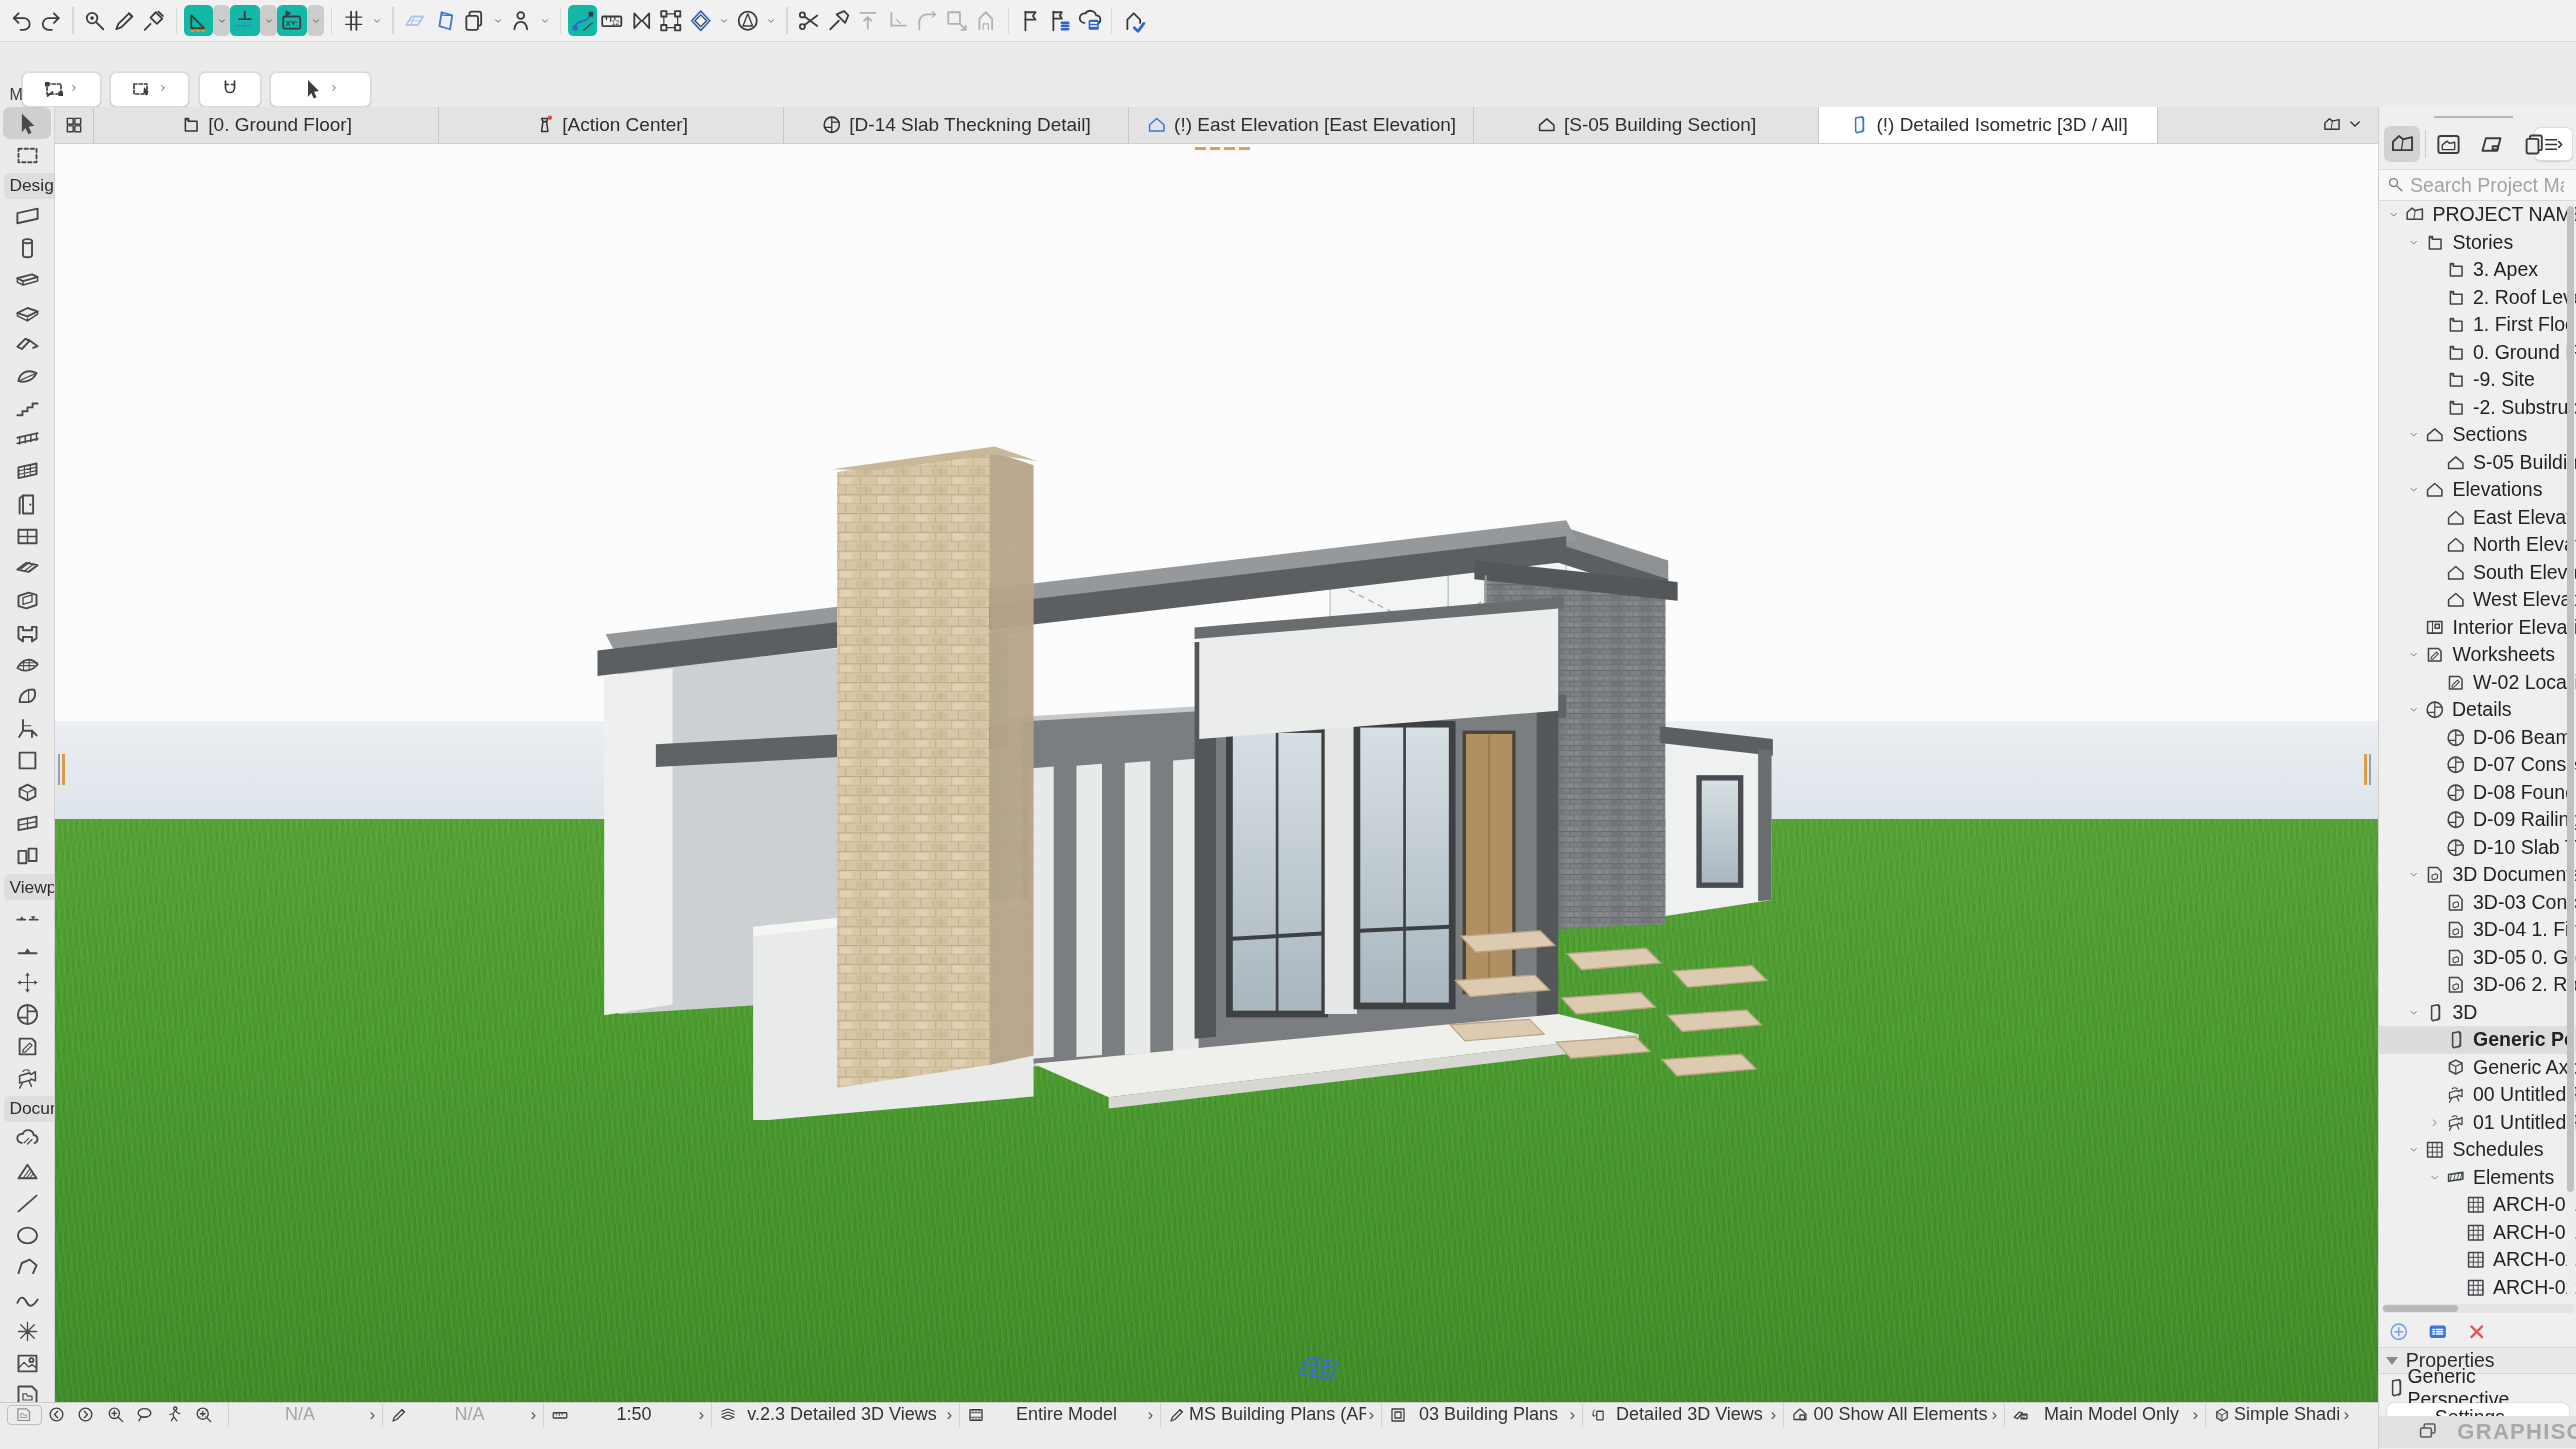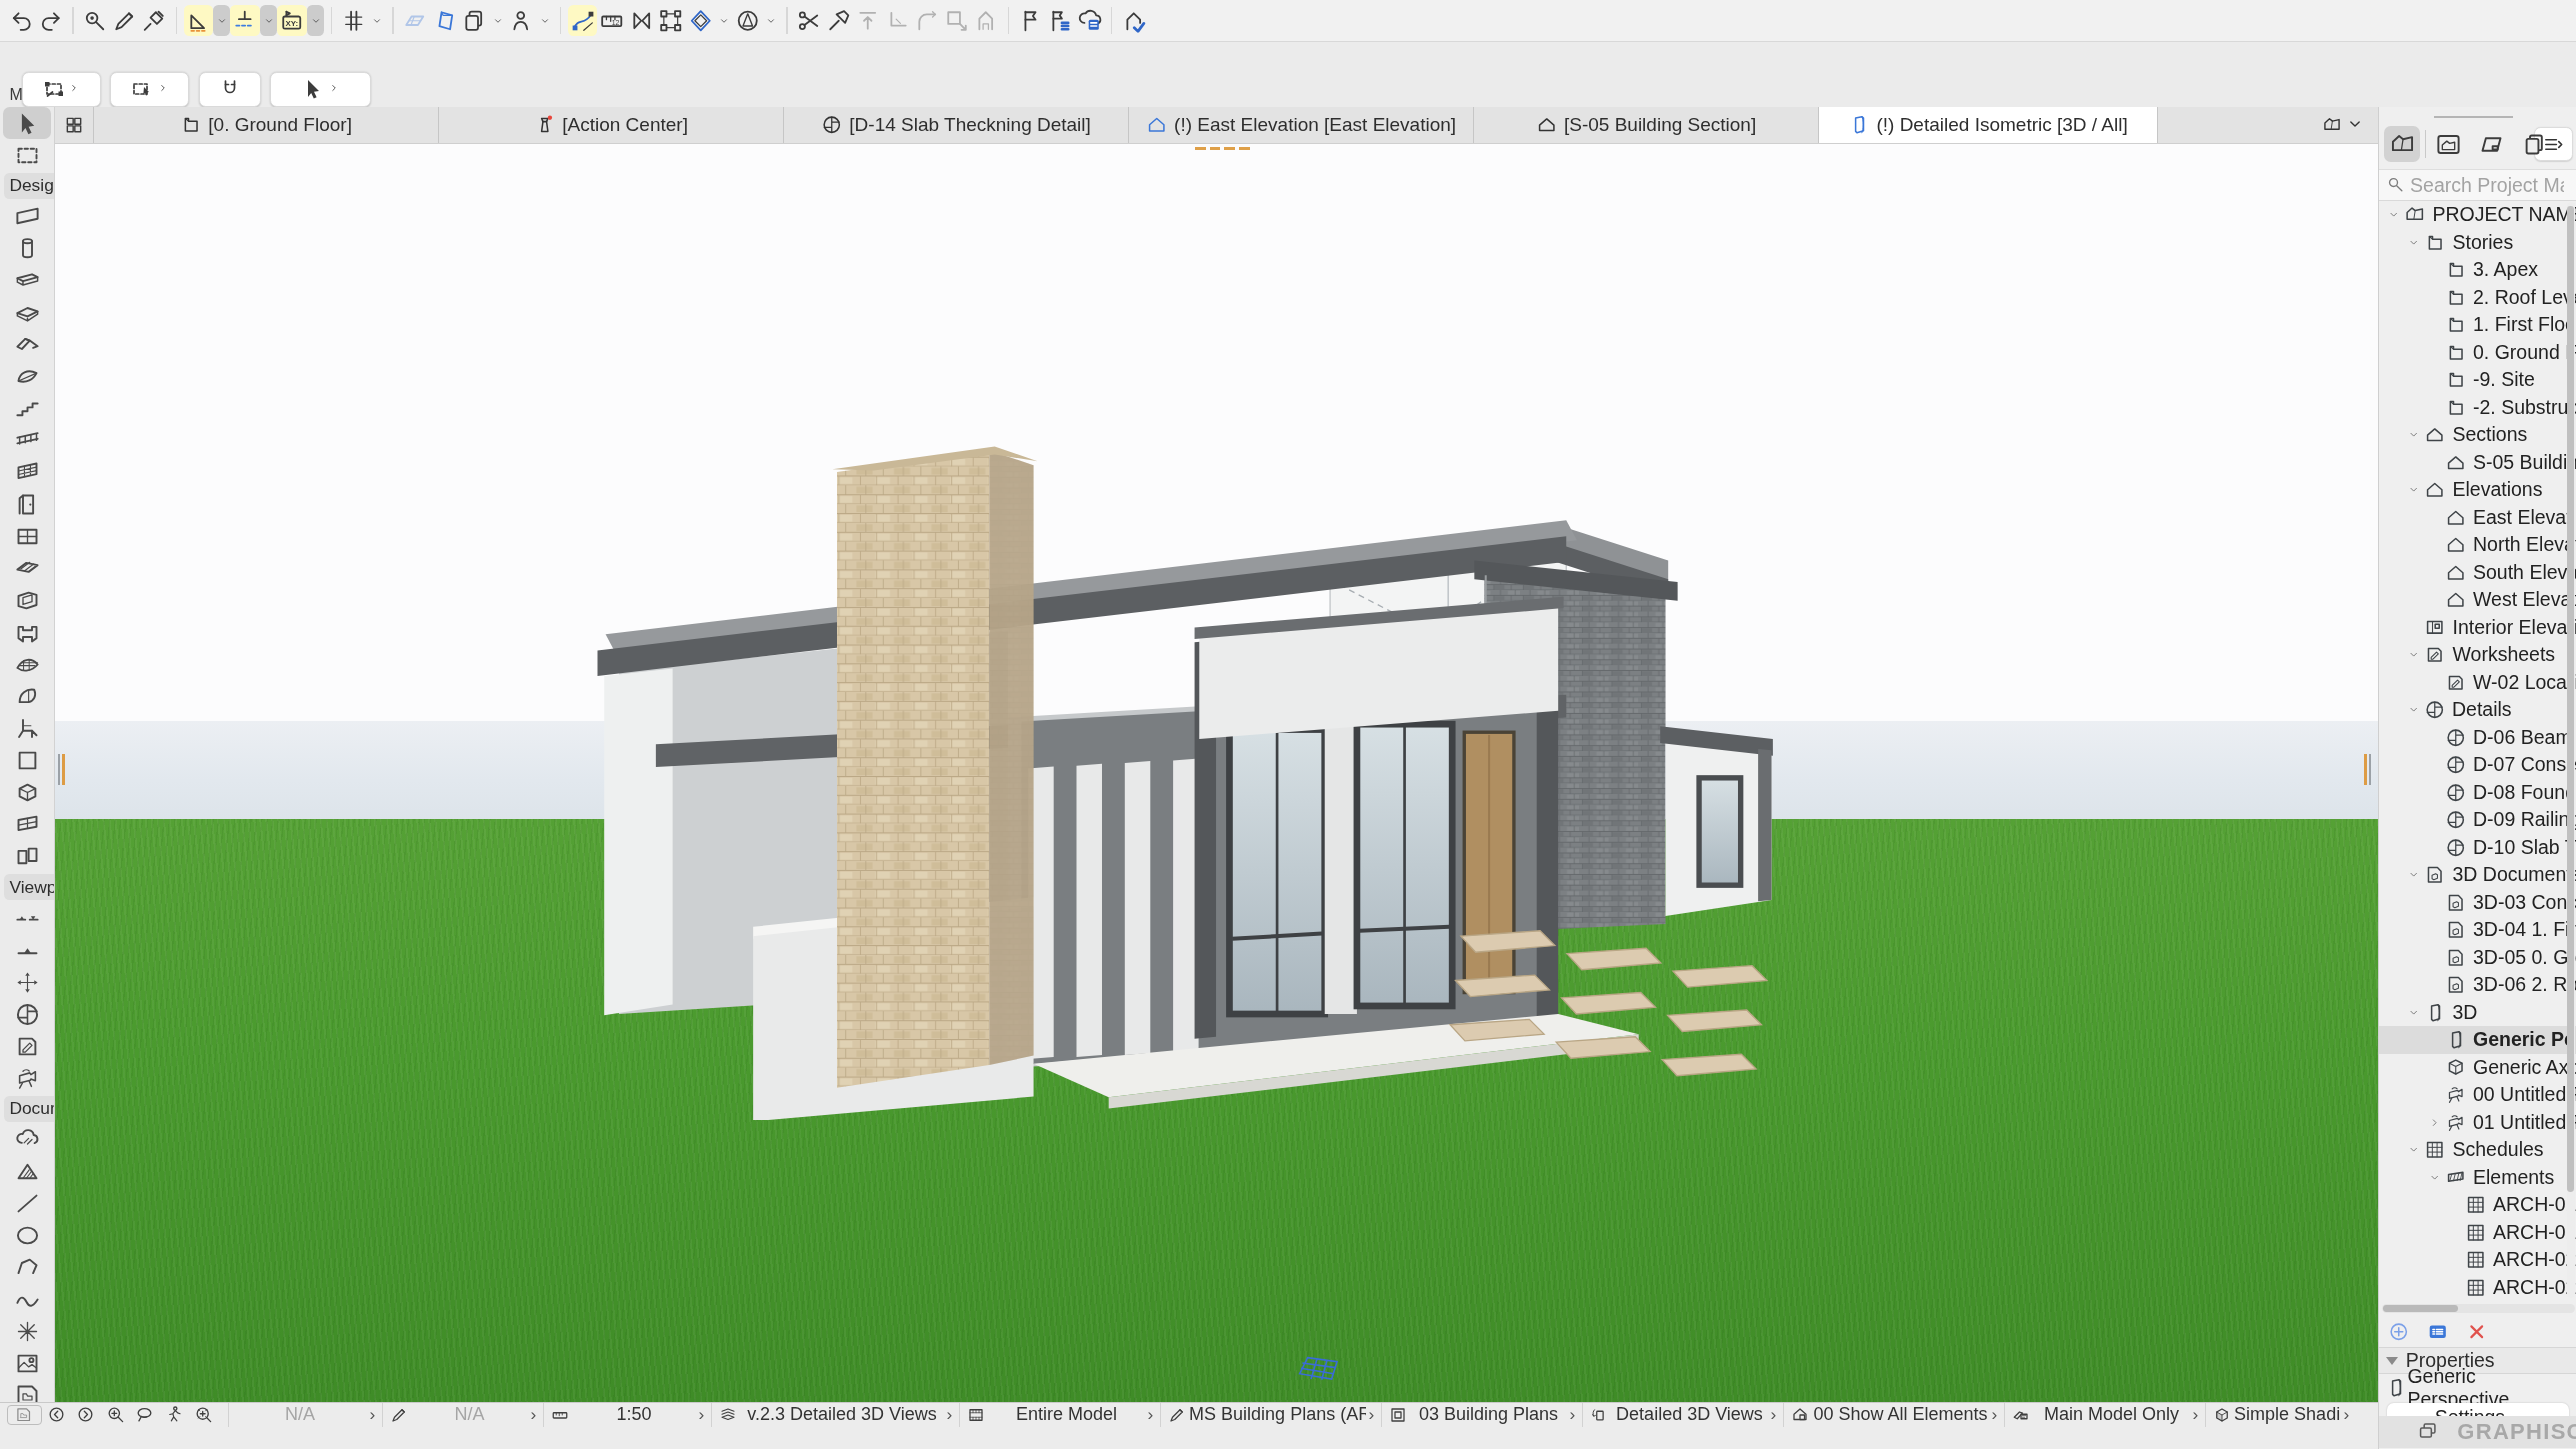--- a/index.html
+++ b/index.html
@@ -7,21 +7,21 @@
               font-family:"Liberation Sans", sans-serif; -webkit-font-smoothing:antialiased; }
   #app { position:absolute; inset:0; }
 
   
   #toolbar { position:absolute; left:0; top:0; width:2576px; height:42px;
              background:#f1f1f1; border-bottom:0.7px solid #d8d8d8;
              display:flex; align-items:center; padding-left:6.7px; }
   .tb-btn { width:29.5px; height:31px; border-radius:5.4px; display:flex; align-items:center;
             justify-content:center; color:#3c3c3c; flex:0 0 auto; }
   .tb-btn svg { width:25.5px; height:25.5px; }
-  .tb-btn.pressed { background:#fef9c3; }
+  .tb-btn.pressed { background:#14b8a6; }
   .tb-btn.dim { opacity:.35; }
   .tb-btn.blue { color:#3b77d8; }
   .tb-chev { width:17.4px; height:31px; border-radius:5.4px; display:flex; align-items:center;
              justify-content:center; color:#4a4a4a; flex:0 0 auto; }
   .tb-chev.pressed { background:#cccccc; }
   .tb-chev svg { width:12px; height:12px; }
   .tb-sep { width:1.3px; height:27px; background:#d7d7d7; margin:0 6.7px; flex:0 0 auto; }
 
   
   #subbar { position:absolute; left:0; top:42px; width:2576px; height:66px; background:#ebebeb; }

